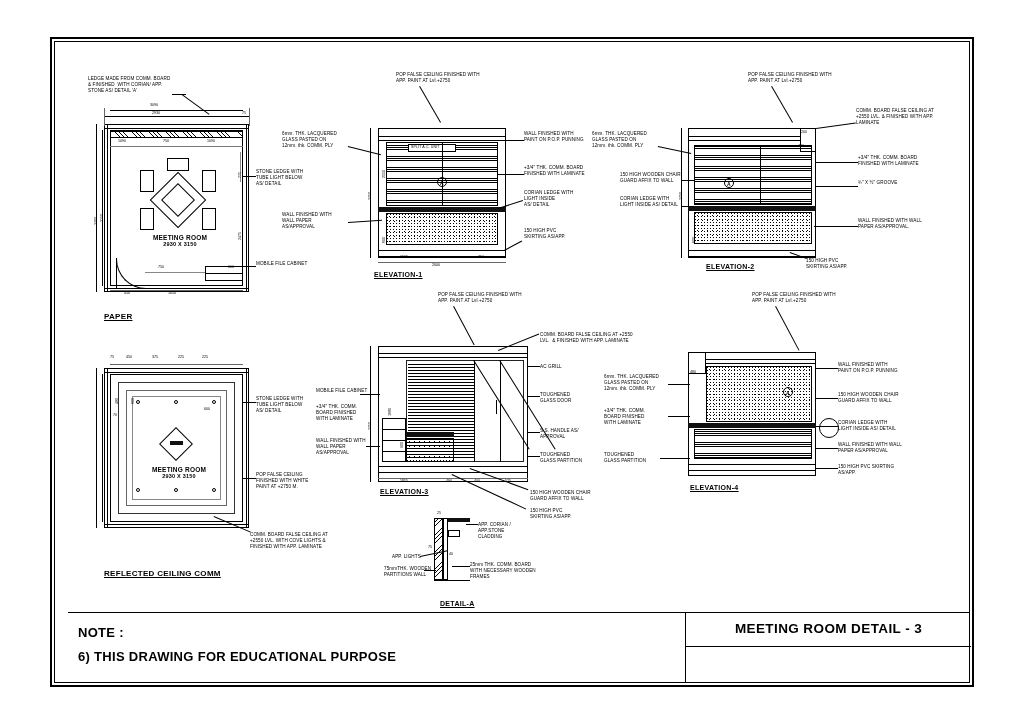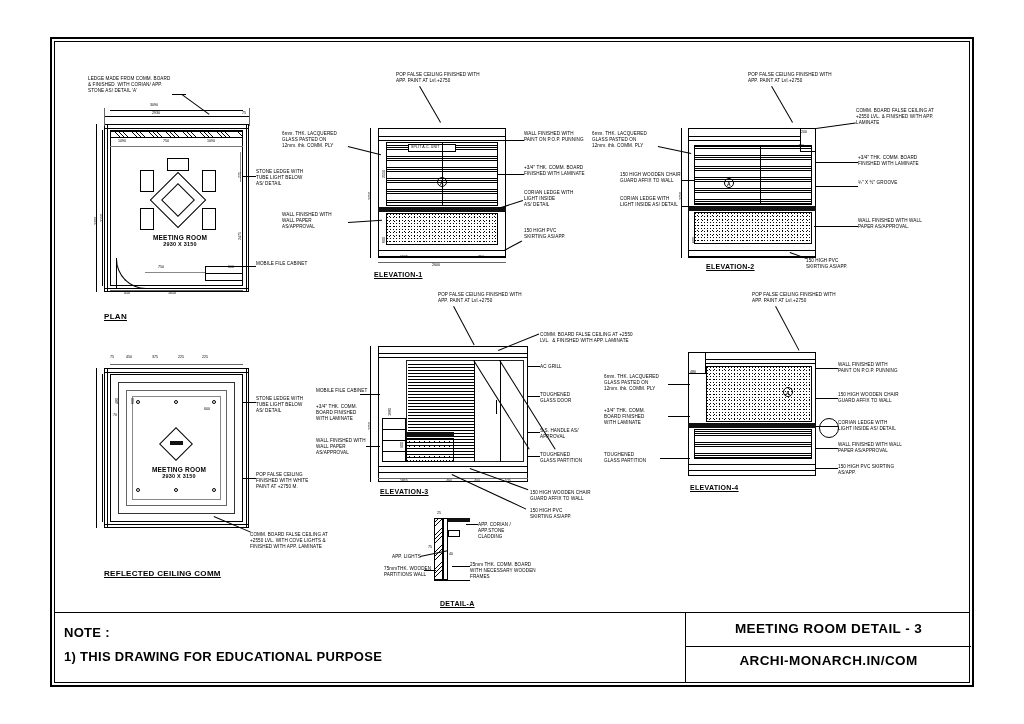--- a/index.html
+++ b/index.html
@@ -18,21 +18,21 @@
   .box{position:absolute;border:1px solid #000;box-sizing:border-box;}
   
   .hatch-h{background-image:repeating-linear-gradient(0deg,#000 0px,#000 .5px,transparent .5px,transparent 2.2px);}
   .hatch-h-d{background-image:repeating-linear-gradient(0deg,#000 0px,#000 .5px,transparent .5px,transparent 1.5px);}
   .hatch-45{background-image:repeating-linear-gradient(45deg,#000 0px,#000 .5px,transparent .5px,transparent 3px);}
   .hatch-135{background-image:repeating-linear-gradient(-45deg,#000 0px,#000 .5px,transparent .5px,transparent 3px);}
   .stone{background-image:radial-gradient(#000 .5px,transparent .6px),radial-gradient(#000 .4px,transparent .5px);background-size:5px 5px,3px 3px;background-position:0 0,2px 2px;}
   .solid{background:#111;}
   
   .tb{position:absolute;box-sizing:border-box;}
-  .tb-note{left:54px;top:612px;width:631px;height:71px;border-top:1px solid #000;}
+  .tb-note{left:68px;top:612px;width:631px;height:71px;border-top:1px solid #000;}
   .tb-right{left:685px;top:612px;width:285px;height:71px;border-left:1px solid #000;border-top:1px solid #000;}
   .note-l1{position:absolute;left:10px;top:12px;font-size:13px;font-weight:bold;letter-spacing:.3px;}
   .note-l2{position:absolute;left:10px;top:36px;font-size:13px;font-weight:bold;letter-spacing:.3px;}
   .tr-l1{position:absolute;left:0;top:8px;width:285px;text-align:center;font-size:13.5px;font-weight:bold;letter-spacing:.4px;}
   .tr-sep{position:absolute;left:0;top:33px;width:285px;height:1px;background:#000;}
   .tr-l2{position:absolute;left:0;top:40px;width:285px;text-align:center;font-size:13.5px;font-weight:bold;letter-spacing:.4px;}
   .leader{position:absolute;background:#000;height:.5px;transform-origin:0 0;}
   .circ{position:absolute;border:1px solid #000;border-radius:50%;box-sizing:border-box;}
   .rmname{position:absolute;font-size:6.5px;font-weight:bold;letter-spacing:.2px;white-space:pre;text-align:center;}
   .rmname small{font-size:5.5px;font-weight:bold;display:block;}
@@ -95,21 +95,21 @@
 
     <div class="ln hl" style="left:145px;top:272px;width:60px;background:#888;"></div>
     <div class="dim" style="left:158px;top:266px;">750</div>
     <div class="ln hl" style="left:110px;top:290px;width:133px;background:#666;"></div>
     <div class="dim" style="left:124px;top:292px;">450</div>
     <div class="dim" style="left:168px;top:292px;">1650</div>
     <div class="dim" style="left:228px;top:266px;">600</div>
 
     <div class="rmname" style="left:142px;top:234px;width:76px;"><span>MEETING ROOM</span><small>2930 X 3150</small></div>
 
-    <div class="ttl" style="left:104px;top:312px;">PLAN</div>
+    <div class="ttl" style="left:104px;top:312px;">PAPER</div>
 
     <div class="lbl" style="left:88px;top:76px;">LEDGE MADE FROM COMM. BOARD
 &amp; FINISHED  WITH CORIAN/ APP.
 STONE AS/ DETAIL 'A'</div>
     <div class="leader" style="left:182px;top:94px;width:34px;transform:rotate(36deg);"></div>
     <div class="leader" style="left:172px;top:94px;width:14px;"></div>
     <div class="lbl" style="left:256px;top:169px;">STONE LEDGE WITH
 TUBE LIGHT BELOW
 AS/ DETAIL</div>
     <div class="leader" style="left:243px;top:176px;width:13px;"></div>
@@ -429,20 +429,19 @@
     <div class="lbl" style="left:470px;top:562px;">25mm THK. COMM. BOARD
 WITH NECESSARY WOODEN
 FRAMES</div>
     <div class="leader" style="left:452px;top:566px;width:18px;"></div>
 
     <div class="ttl" style="left:440px;top:600px;font-size:7px;">DETAIL-A</div>
   </div>
 
   <div class="tb tb-note">
     <div class="note-l1">NOTE :</div>
-    <div class="note-l2">1) THIS DRAWING FOR EDUCATIONAL PURPOSE</div>
+    <div class="note-l2">6) THIS DRAWING FOR EDUCATIONAL PURPOSE</div>
   </div>
   <div class="tb tb-right">
     <div class="tr-l1">MEETING ROOM DETAIL - 3</div>
     <div class="tr-sep"></div>
-    <div class="tr-l2">ARCHI-MONARCH.IN/COM</div>
   </div>
 </div>
 
 </body></html>

